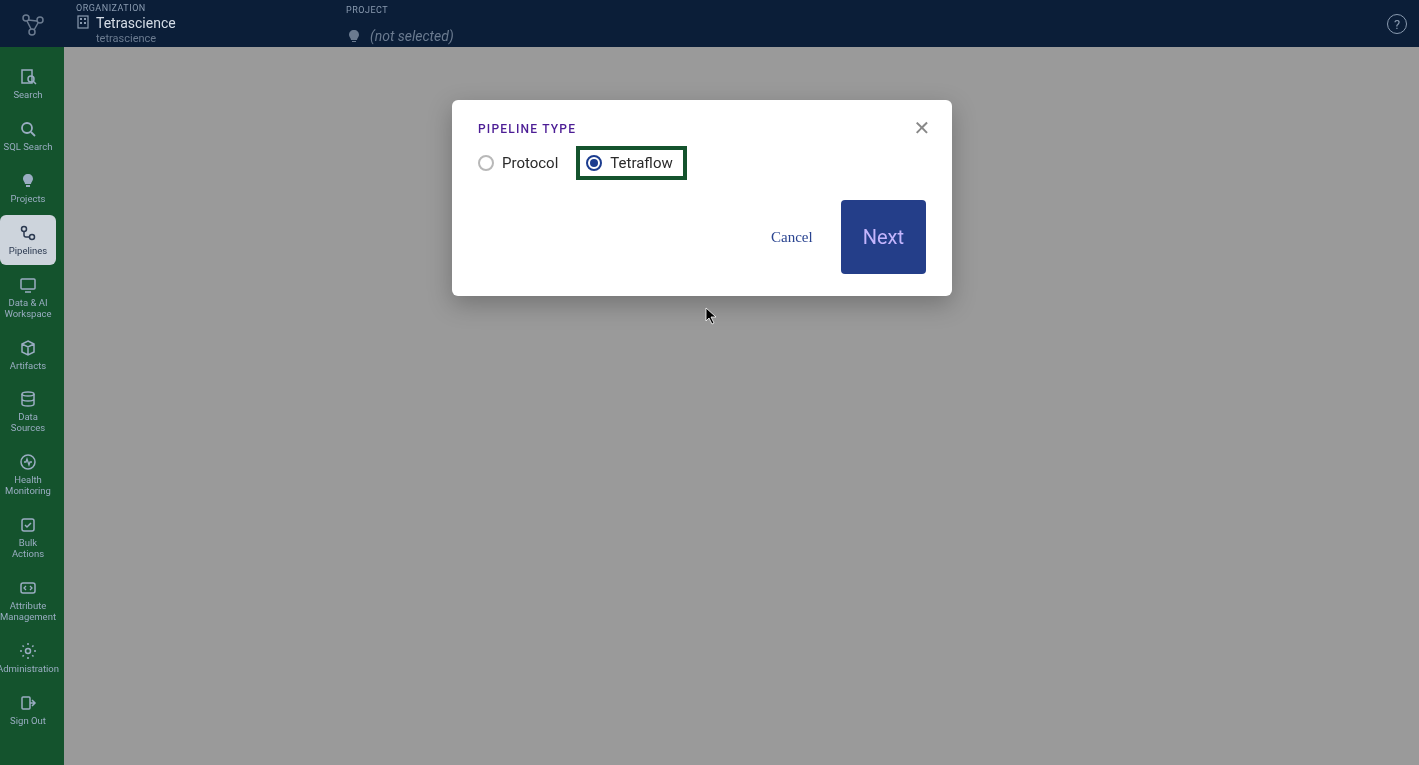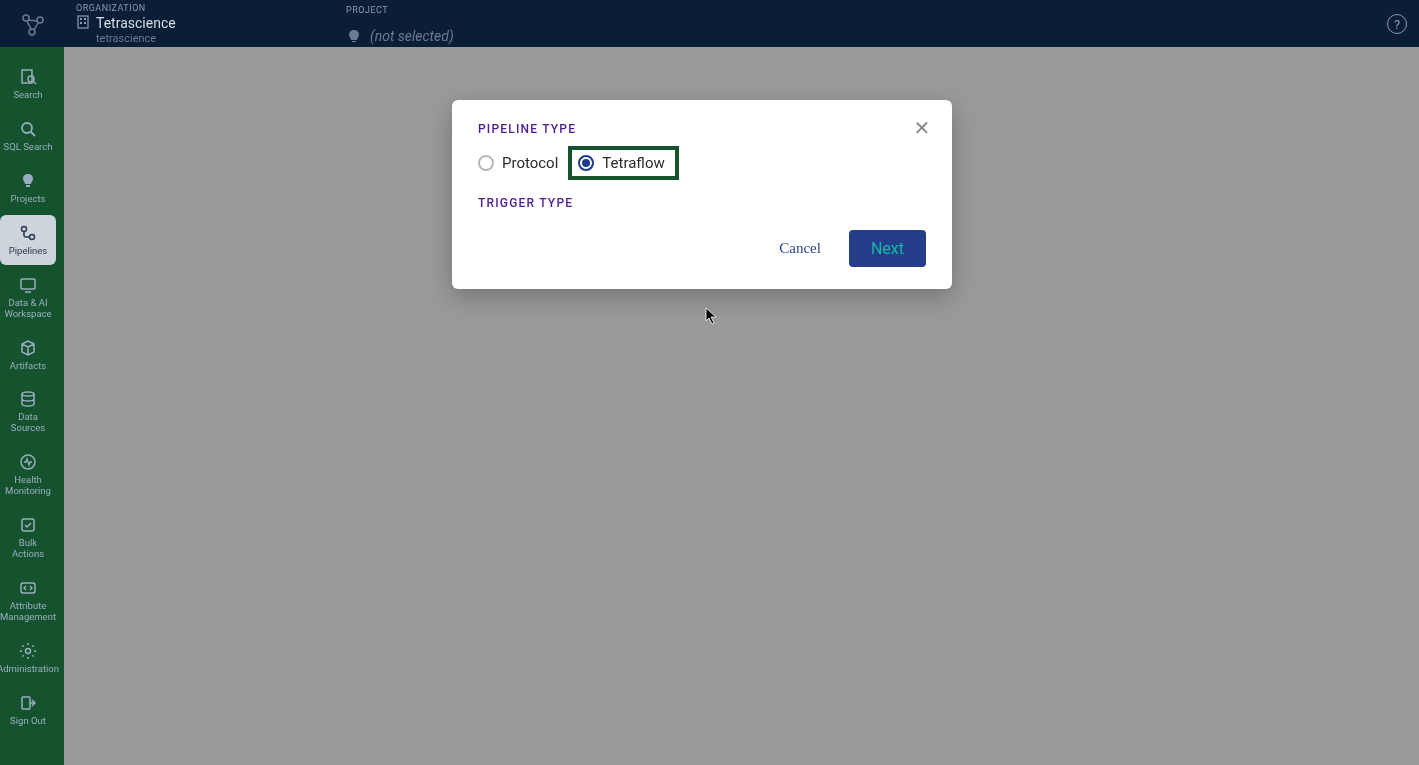--- a/index.html
+++ b/index.html
@@ -225,24 +225,24 @@
       background: none;
       border: none;
       color: #2a4490;
       font-size: 15px;
       cursor: pointer;
       padding: 8px 10px;
       font-family: Liberation Serif, serif;
     }
     .btn-next {
       background: #243e89;
-      color: #14b8a6;
+      color: #c4b5fd;
       border: none;
-      font-size: 16px;
-      padding: 9px 22px;
+      font-size: 20px;
+      padding: 25px 22px;
       border-radius: 4px;
       cursor: pointer;
     }
     .cursor-arrow {
       position: absolute;
       left: 705px;
       top: 307px;
       width: 14px;
       height: 18px;
       pointer-events: none;
@@ -406,36 +406,35 @@
 </div>
 
 <div class="main-area"></div>
 
 <div class="modal">
   <div class="modal-close">
     <span>✕</span>
   </div>
 
   <div class="section-label">PIPELINE TYPE</div>
-  <div class="radio-row" style="gap:10px;">
+  <div class="radio-row" style="gap:18px;">
     <div class="radio-option">
       <span class="radio-circle"></span>
       <span class="radio-label">Protocol</span>
     </div>
     <div class="highlight-box">
       <div class="radio-option">
         <span class="radio-circle selected">
             <span class="radio-inner"></span>
           </span>
         <span class="radio-label">Tetraflow</span>
       </div>
     </div>
   </div>
 
-  <div class="section-label">TRIGGER TYPE</div>
 
   <div class="modal-footer">
     <button class="btn-cancel">Cancel</button>
     <button class="btn-next">Next</button>
   </div>
 </div>
 
 <svg class="cursor-arrow" viewBox="0 0 14 18">
   <path d="M1 1 L1 14 L4 11 L7 17 L9 16 L6 10 L11 10 Z" fill="#000" stroke="#fff" stroke-width="0.8"></path>
 </svg>

